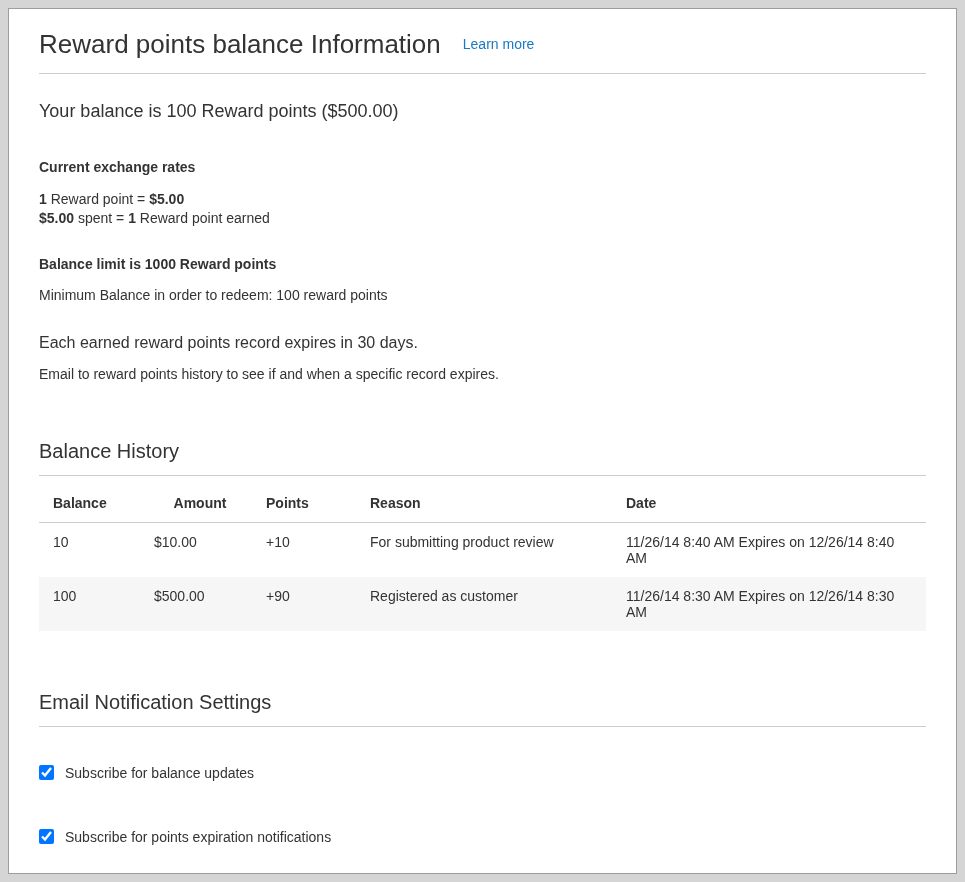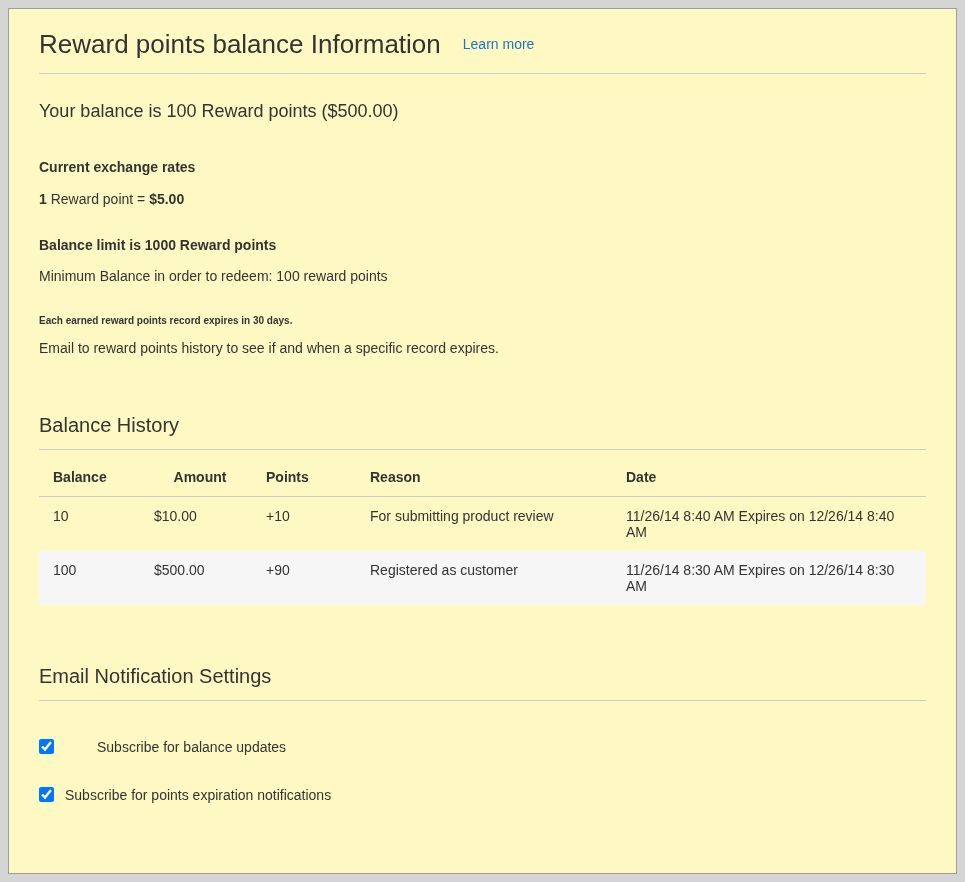--- a/index.html
+++ b/index.html
@@ -10,21 +10,21 @@
     font-family: "Liberation Sans", sans-serif;
     color: #333;
     font-size: 14px;
   }
   .viewport {
     width: 965px;
     height: 882px;
     padding: 8px;
   }
   .card {
-    background: #fef9c3;
+    background: #ffffff;
     border: 1px solid #9d9d9d;
     width: 100%;
     height: 100%;
     padding: 0 30px 30px 30px;
     overflow: hidden;
   }
   
   .page-header {
     display: flex;
     align-items: center;
@@ -64,22 +64,22 @@
   .limit-heading {
     margin: 28px 0 12px 0;
     font-size: 14px;
     font-weight: bold;
   }
   .limit-note {
     margin: 15px 0 0 0;
   }
   .expiry-heading {
     margin: 31px 0 12px 0;
-    font-size: 10px;
-    font-weight: bold;
+    font-size: 16px;
+    font-weight: normal;
   }
   .expiry-note {
     margin: 14px 0 0 0;
   }
   
   .section-heading {
     margin: 0;
     padding: 0 0 12px 0;
     font-size: 20px;
     font-weight: 300;
@@ -110,24 +110,24 @@
   table.history td:first-child { padding-left: 14px; }
   table.history .col-balance { width: 105px; }
   table.history .col-amount  { width: 112px; text-align: center; }
   table.history .col-points  { width: 104px; }
   table.history .col-reason  { width: 256px; }
   table.history tbody tr:nth-child(even) { background: #f6f6f6; }
   
   .checkbox-row {
     display: flex;
     align-items: center;
-    margin-top: 32px;
+    margin-top: 48px;
     cursor: pointer;
   }
-  .checkbox-row.first { margin-top: 38px; gap: 32px; }
+  .checkbox-row.first { margin-top: 38px; }
   .checkbox-row input[type="checkbox"] {
     width: 15px;
     height: 15px;
     margin: 0 11px 0 0;
     cursor: pointer;
   }
 </style>
 </head>
 <body>
 
@@ -139,20 +139,21 @@
       <h1 class="page-title">Reward points balance Information</h1>
       <a class="learn-more" href="#">Learn more</a>
     </div>
 
     
     <p class="balance-summary">Your balance is 100 Reward points ($500.00)</p>
 
     
     <p class="exchange-heading">Current exchange rates</p>
     <p class="rate-line first"><strong>1</strong><span> Reward point = </span><strong>$5.00</strong></p>
+    <p class="rate-line"><strong>$5.00</strong><span> spent = </span><strong>1</strong><span> Reward point earned</span></p>
 
     
     <p class="limit-heading">Balance limit is 1000 Reward points</p>
     <p class="limit-note">Minimum Balance in order to redeem: 100 reward points</p>
     <p class="expiry-heading">Each earned reward points record expires in 30 days.</p>
     <p class="expiry-note">Email to reward points history to see if and when a specific record expires.</p>
 
     
     <h2 class="section-heading history-heading">Balance History</h2>
 

